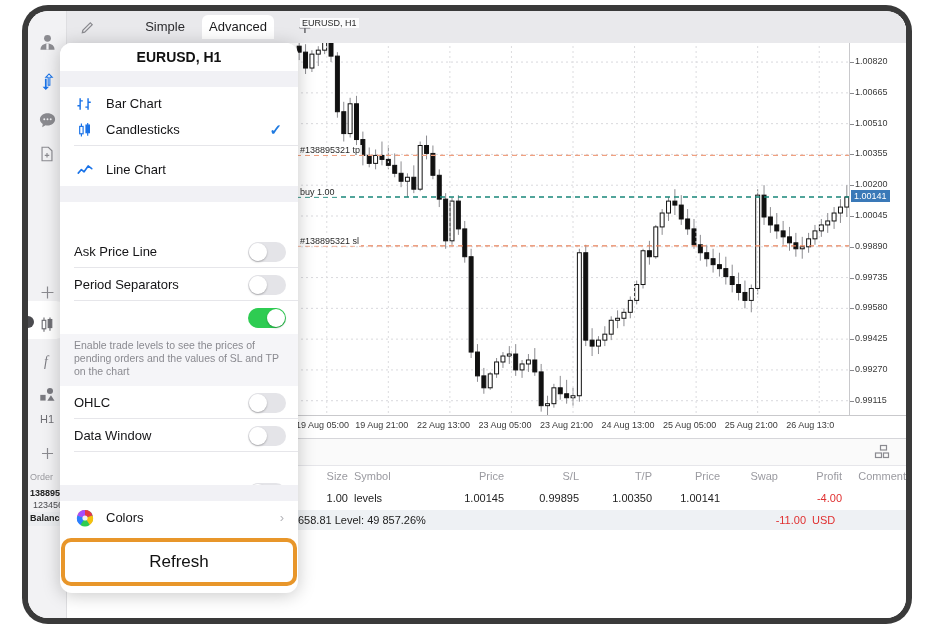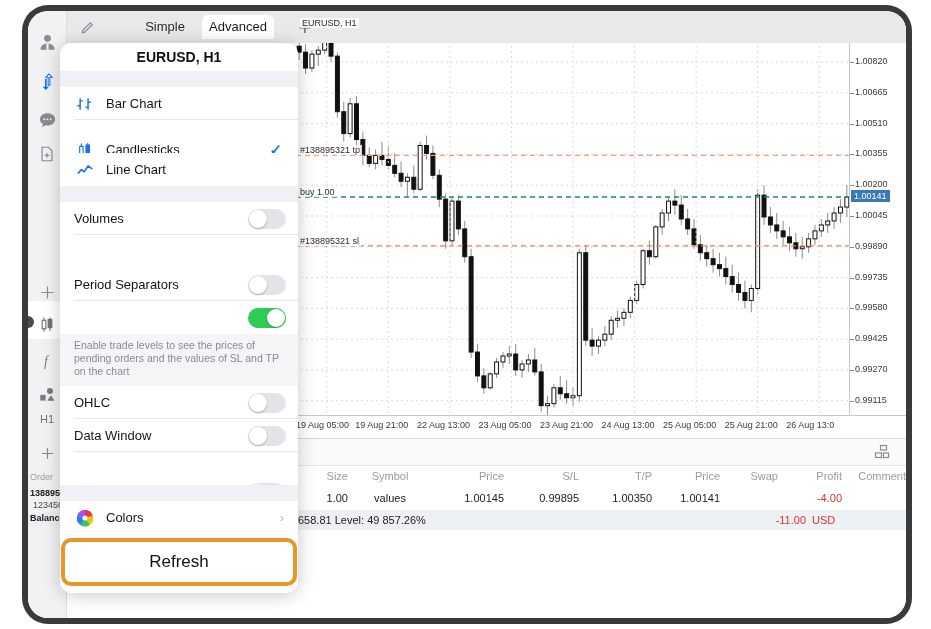--- a/index.html
+++ b/index.html
@@ -187,21 +187,21 @@
     font-size: 11px;
   }
   .tp-headrow { top: 27px; height: 20px; color: #9a9aa0; }
   .tp-datarow { top: 49px; height: 20px; color: #222; }
   .tp-sumrow  { top: 71px; height: 20px; background: #eef1f4; color: #222; }
   .cell {
     position: absolute; top: 0; line-height: 20px;
     white-space: nowrap;
   }
   .cell.r { text-align: right; }
-  .cell.c { text-align: center; }
+  .cell.c { text-align: left; }
   .neg { color: #e03030; }
   .sum-left { position: absolute; left: 2px; line-height: 20px; font-size: 11px; }
 
   
   .popup {
     position: absolute;
     left: 32px; top: 32px;
     width: 238px; height: 550px;
     background: #ffffff;
     border-radius: 12px;
@@ -567,21 +567,21 @@
           <span class="cell r" style="left: 140px; width: 68px;">Price</span>
           <span class="cell r" style="left: 215px; width: 68px;">S/L</span>
           <span class="cell r" style="left: 290px; width: 66px;">T/P</span>
           <span class="cell r" style="left: 362px; width: 62px;">Price</span>
           <span class="cell r" style="left: 430px; width: 52px;">Swap</span>
           <span class="cell r" style="left: 470px; width: 76px;">Profit</span>
           <span class="cell r" style="left: 552px; width: 58px;">Comment</span>
         </div>
       <div class="tp-datarow" id="tp-datarow">
           <span class="cell r" style="left: 0px; width: 52px;">1.00</span>
-          <span class="cell c" style="left: 58px; width: 72px;">values</span>
+          <span class="cell c" style="left: 58px; width: 72px;">levels</span>
           <span class="cell r" style="left: 140px; width: 68px;">1.00145</span>
           <span class="cell r" style="left: 215px; width: 68px;">0.99895</span>
           <span class="cell r" style="left: 290px; width: 66px;">1.00350</span>
           <span class="cell r" style="left: 362px; width: 62px;">1.00141</span>
           <span class="cell r" style="left: 430px; width: 52px;"></span>
           <span class="cell r neg" style="left: 470px; width: 76px;">-4.00</span>
           <span class="cell r" style="left: 552px; width: 58px;"></span>
         </div>
       <div class="tp-sumrow">
         <span class="sum-left">
@@ -683,21 +683,21 @@
         <span class="row-icon">
           <svg width="18" height="18" viewBox="0 0 20 20" fill="none" stroke="#1a73e8" stroke-width="1.6">
             <path d="M4.6 3.5v13M4.6 6.5h3M1.6 12h3"></path>
             <path d="M13.4 3.5v13M13.4 13.5h-3M16.4 8h-3"></path>
           </svg>
         </span>
         <span class="row-label with-icon">Bar Chart</span>
         <span class="row-sep"></span>
       </div>
 
-      <div class="row" style="top:70px;margin-top:20px;">
+      <div class="row" style="top:70px;">
         <span class="row-icon">
           <svg width="18" height="18" viewBox="0 0 20 20" fill="none" stroke="#1a73e8" stroke-width="1.3">
             <path d="M6 2.8v3.2M6 14.2v3"></path>
             <rect x="4.1" y="6" width="3.8" height="8.2"></rect>
             <path d="M13 2.2v2.3M13 13v3.4"></path>
             <rect x="11.1" y="4.5" width="3.8" height="8.5" fill="#1a73e8"></rect>
           </svg>
         </span>
         <span class="row-label with-icon">Candlesticks</span>
         <span class="check">✓</span>
@@ -708,22 +708,22 @@
         <span class="row-icon">
           <svg width="18" height="18" viewBox="0 0 20 20" fill="none" stroke="#1a73e8" stroke-width="1.8" stroke-linejoin="round" stroke-linecap="round">
             <path d="M2.5 13.5 L6 9.5 L9 12 L13.5 5.5 L17.5 8.5"></path>
           </svg>
         </span>
         <span class="row-label with-icon">Line Chart</span>
       </div>
 
       <div class="popup-gap" style="top:143px;height:16px;"></div>
 
-      <div class="row" style="top:159px;">
-        <span class="row-label">Volumes</span>
+      <div class="row" style="top:192px;">
+        <span class="row-label">Ask Price Line</span>
         <span class="toggle">
             <span class="knob"></span>
           </span>
         <span class="row-sep"></span>
       </div>
       <div class="row" style="top:225px;">
         <span class="row-label">Period Separators</span>
         <span class="toggle">
             <span class="knob"></span>
           </span>

